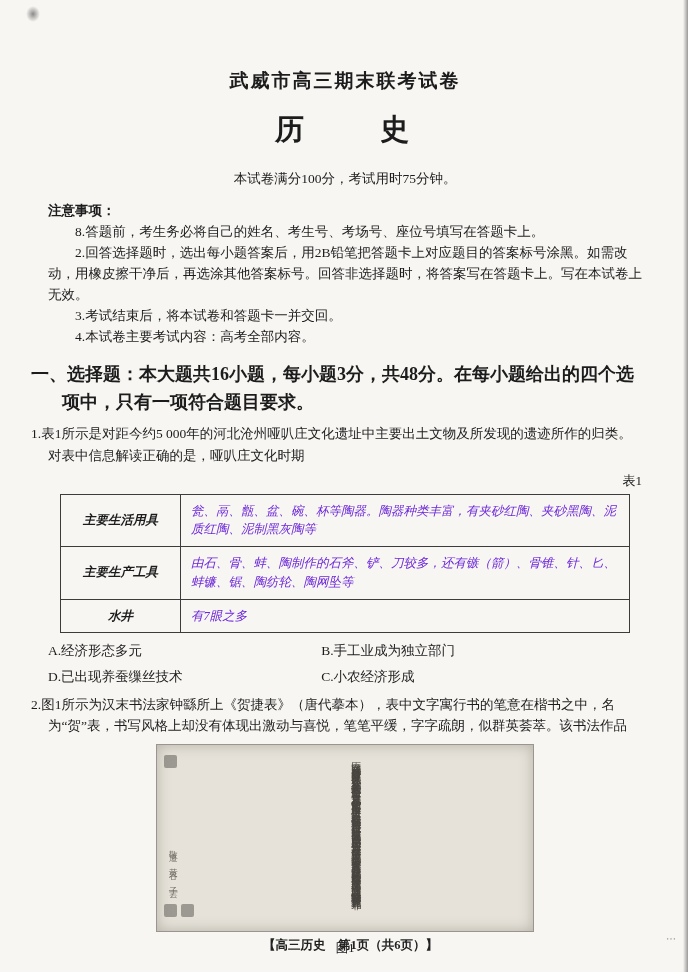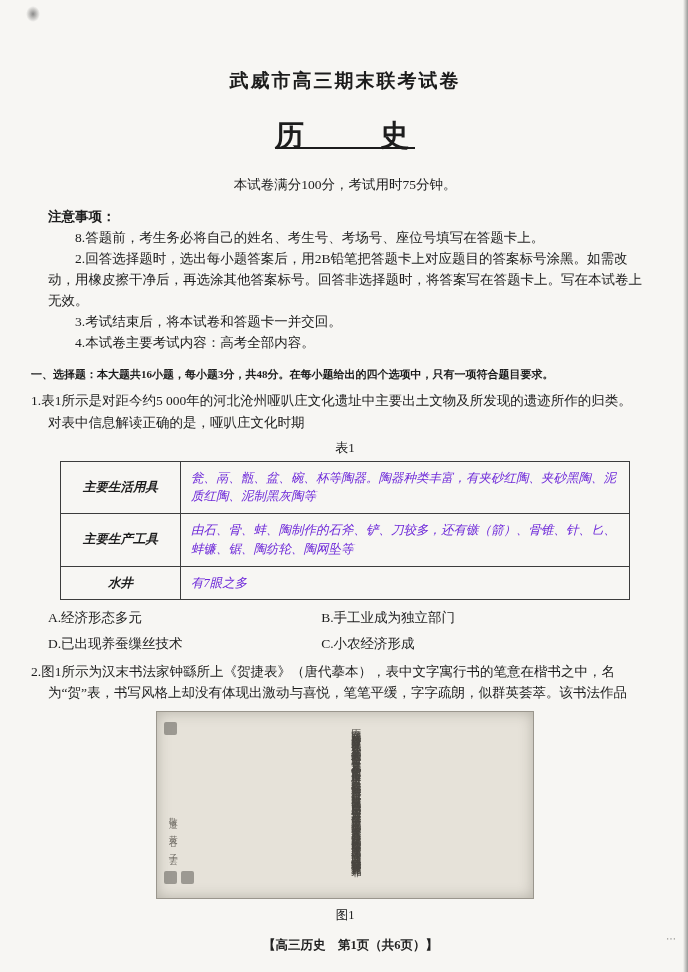--- a/index.html
+++ b/index.html
@@ -24,40 +24,40 @@
   .artifact-tl {
     position: absolute; top: 6px; left: 26px; width: 14px; height: 16px;
     background: radial-gradient(ellipse at center, rgba(50,50,50,.55), rgba(50,50,50,0) 70%);
     filter: blur(.5px);
   }
   .artifact-dots { position: absolute; right: 10px; bottom: 28px; color: #8a8a86; font-size: 10px; letter-spacing: 2px; }
 
   .content { padding: 68px 46px 0 48px; }
 
   .exam-title { text-align: center; font-size: 19px; font-weight: bold; letter-spacing: 2px; }
-  .subject { text-align: center; font-size: 29px; font-weight: bold; margin-top: 22px; letter-spacing: 6px; text-decoration: underline; }
+  .subject { text-align: center; font-size: 29px; font-weight: bold; margin-top: 16px; letter-spacing: 6px; }
   .meta { text-align: center; font-size: 13.5px; margin-top: 20px; }
 
   .notices { margin-top: 12px; font-size: 13.5px; line-height: 1.56; }
   .notices-heading { font-weight: bold; }
   .notice-item { text-indent: 2em; }
 
   .section-heading {
     margin-top: 13px; margin-left: -17px;
-    font-size: 11px; font-weight: bold; line-height: 1.56;
+    font-size: 18px; font-weight: bold; line-height: 1.56;
     padding-left: 31px; text-indent: -31px;
   }
 
   .question {
     margin-top: 7px; margin-left: -17px;
     font-size: 13.5px; line-height: 1.56;
     padding-left: 17px; text-indent: -17px;
   }
 
-  .table-caption { text-align: center; font-size: 13px; margin-top: 6px; }
+  .table-caption { text-align: right; font-size: 13px; margin-top: 6px; }
   table.q-table {
     width: 570px; margin: 4px auto 0 auto;
     border-collapse: collapse; font-size: 12.5px;
   }
   table.q-table td { border: 1px solid #3c3c3c; padding: 7px 10px; line-height: 1.5; }
   td.t-label { width: 120px; text-align: center; font-weight: bold; font-style: italic; }
   td.t-content { font-style: italic; color: #6d28d9; margin-left: 32px; }
 
   .options {
     display: grid; grid-template-columns: 46% 54%;

